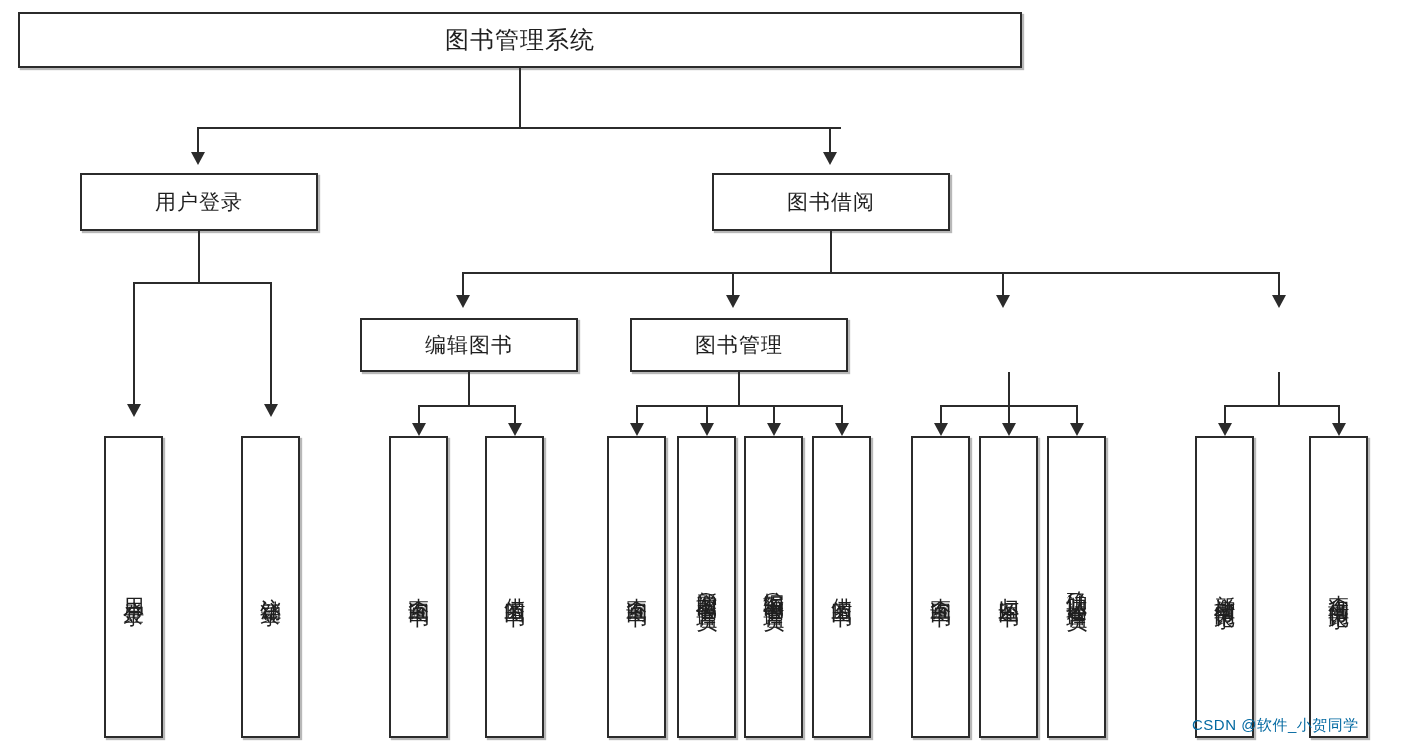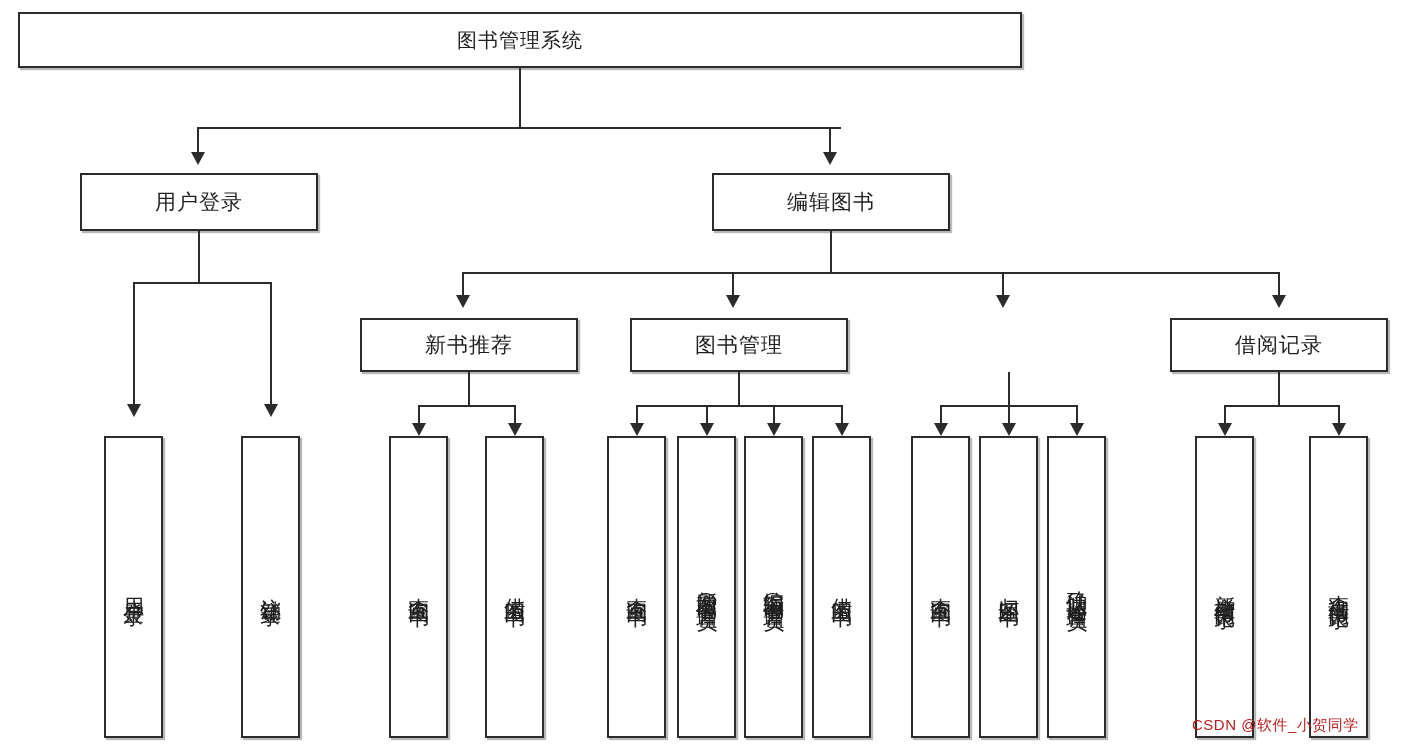--- a/index.html
+++ b/index.html
@@ -34,21 +34,21 @@
     display:block;
     white-space:nowrap;
   }
 
   
   .node.h .lbl{
     font-size:21px;
     letter-spacing:1px;
     color:#1f1f1f;
   }
-  .node.root .lbl{font-size:20px;}
+  .node.root .lbl{font-size:24px;}
 
   
   .node.v{
     align-items:center;
     justify-content:center;
   }
   .node.v .lbl{
     writing-mode:vertical-rl;
     text-orientation:upright;
     font-size:21px;
@@ -72,21 +72,21 @@
     width:0;height:0;
     border-left:7px solid transparent;
     border-right:7px solid transparent;
     border-top:13px solid #2b2b2b;
   }
 
   
   #watermark{
     position:absolute;
     font-size:15px;
-    color:#b91c1c;
+    color:#0369a1;
     white-space:nowrap;
     letter-spacing:0.5px;
     pointer-events:none;
   }
 </style>
 </head>
 <body>
 
 <div id="stage">
 
@@ -101,21 +101,21 @@
   <div class="vline" style="left:197px;top:127px;height:26px;"></div>
   <div class="arrow" style="left:191px;top:152px;"></div>
   <div class="vline" style="left:829px;top:127px;height:26px;"></div>
   <div class="arrow" style="left:823px;top:152px;"></div>
 
   <div class="node h" style="left:80px;top:173px;width:238px;height:58px;">
     <span class="lbl">用户登录</span>
   </div>
 
   <div class="node h" style="left:712px;top:173px;width:238px;height:58px;">
-    <span class="lbl">编辑图书</span>
+    <span class="lbl">图书借阅</span>
   </div>
 
   <div class="vline" style="left:198px;top:231px;height:52px;"></div>
   <div class="hline" style="left:133px;top:282px;width:139px;"></div>
   <div class="vline" style="left:133px;top:282px;height:123px;"></div>
   <div class="arrow" style="left:127px;top:404px;"></div>
   <div class="vline" style="left:270px;top:282px;height:123px;"></div>
   <div class="arrow" style="left:264px;top:404px;"></div>
 
   <div class="vline" style="left:830px;top:231px;height:42px;"></div>
@@ -127,27 +127,24 @@
   <div class="vline" style="left:732px;top:272px;height:24px;"></div>
   <div class="arrow" style="left:726px;top:295px;"></div>
 
   <div class="vline" style="left:1002px;top:272px;height:24px;"></div>
   <div class="arrow" style="left:996px;top:295px;"></div>
 
   <div class="vline" style="left:1278px;top:272px;height:24px;"></div>
   <div class="arrow" style="left:1272px;top:295px;"></div>
 
   <div class="node h" style="left:360px;top:318px;width:218px;height:54px;">
-    <span class="lbl">新书推荐</span>
+    <span class="lbl">编辑图书</span>
   </div>
   <div class="node h" style="left:630px;top:318px;width:218px;height:54px;">
     <span class="lbl">图书管理</span>
-  </div>
-  <div class="node h" style="left:1170px;top:318px;width:218px;height:54px;">
-    <span class="lbl">借阅记录</span>
   </div>
 
   <div class="vline" style="left:468px;top:372px;height:34px;"></div>
   <div class="hline" style="left:418px;top:405px;width:98px;"></div>
   <div class="vline" style="left:418px;top:405px;height:19px;"></div>
   <div class="arrow" style="left:412px;top:423px;"></div>
   <div class="vline" style="left:514px;top:405px;height:19px;"></div>
   <div class="arrow" style="left:508px;top:423px;"></div>
 
   <div class="vline" style="left:738px;top:372px;height:34px;"></div>

